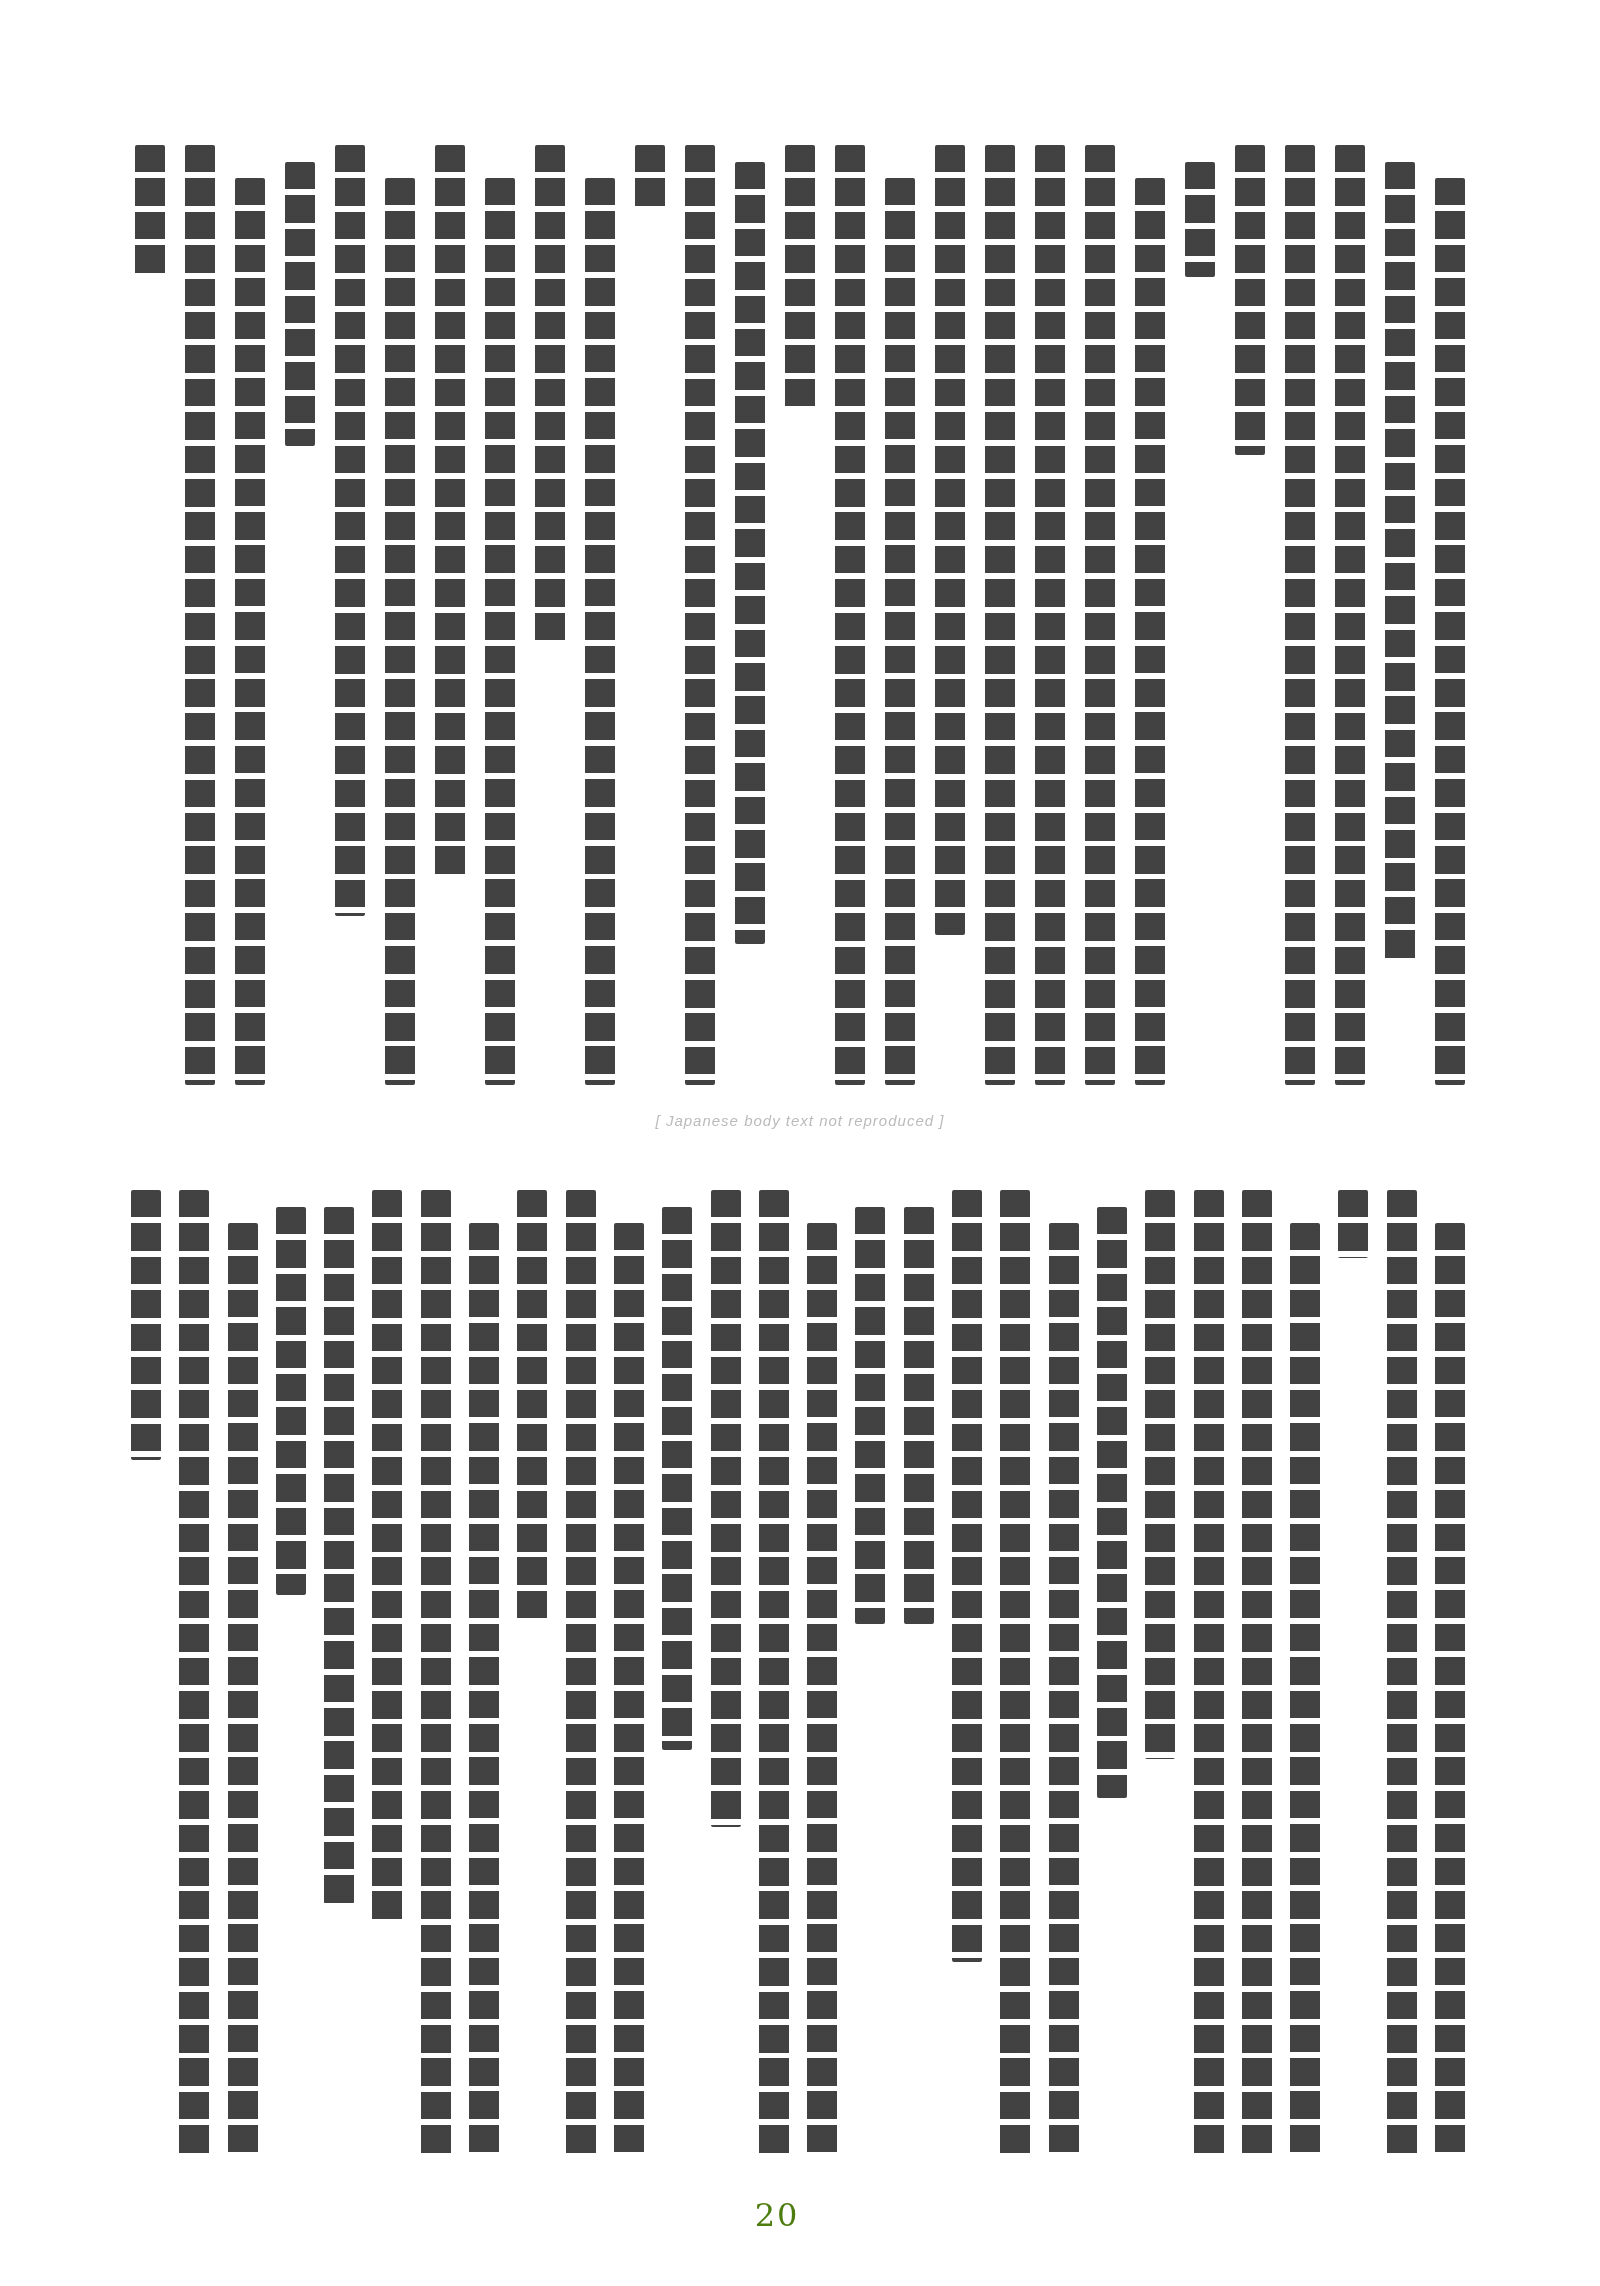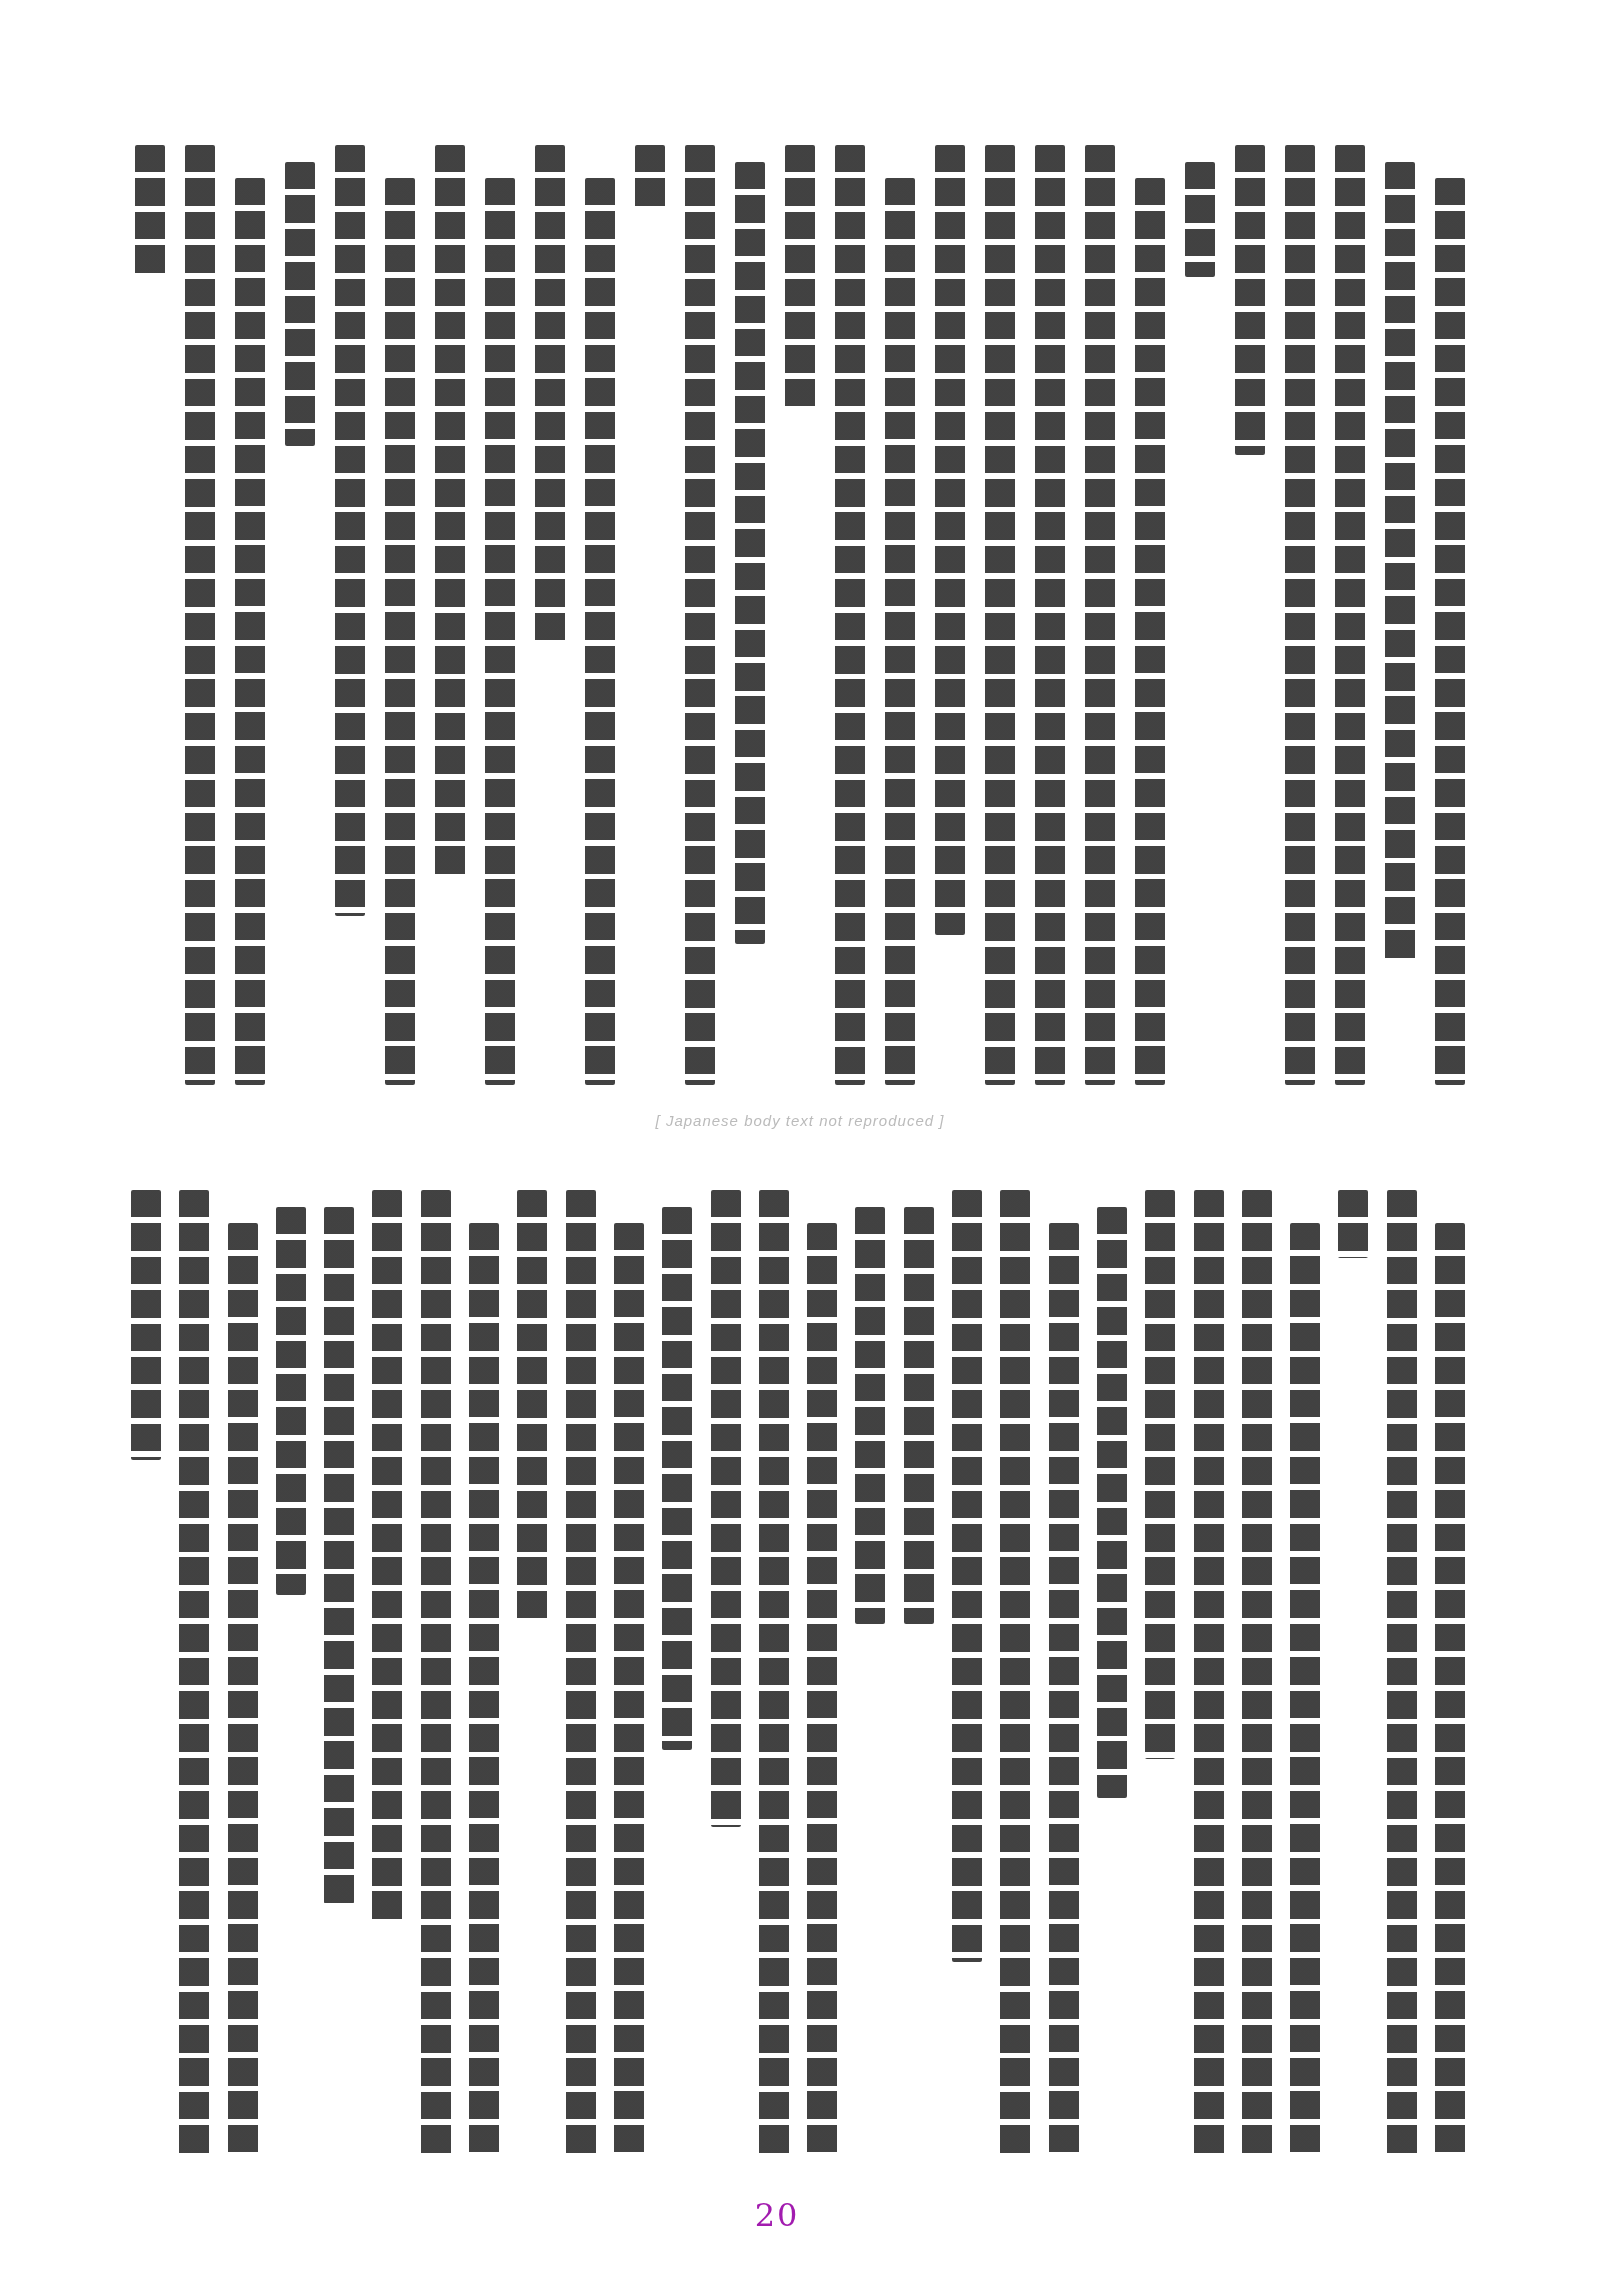--- a/index.html
+++ b/index.html
@@ -30,21 +30,21 @@
       rgba(45,45,45,0.90) 0px 27.5px,
       rgba(45,45,45,0.0) 27.5px 33.4px);
     filter:blur(0.7px);
   }
   .page-number{
     position:absolute;
     left:747px;top:2196px;width:60px;
     text-align:center;
     font-size:32px;
     letter-spacing:2px;
-    color:#a21caf;
+    color:#4d7c0f;
     font-family:"DejaVu Serif", serif;
   }
   .redaction-note{
     position:absolute;
     left:0;right:0;top:1112px;
     text-align:center;
     font-family:"Liberation Sans", sans-serif;
     font-style:italic;
     font-size:15px;
     letter-spacing:1px;

